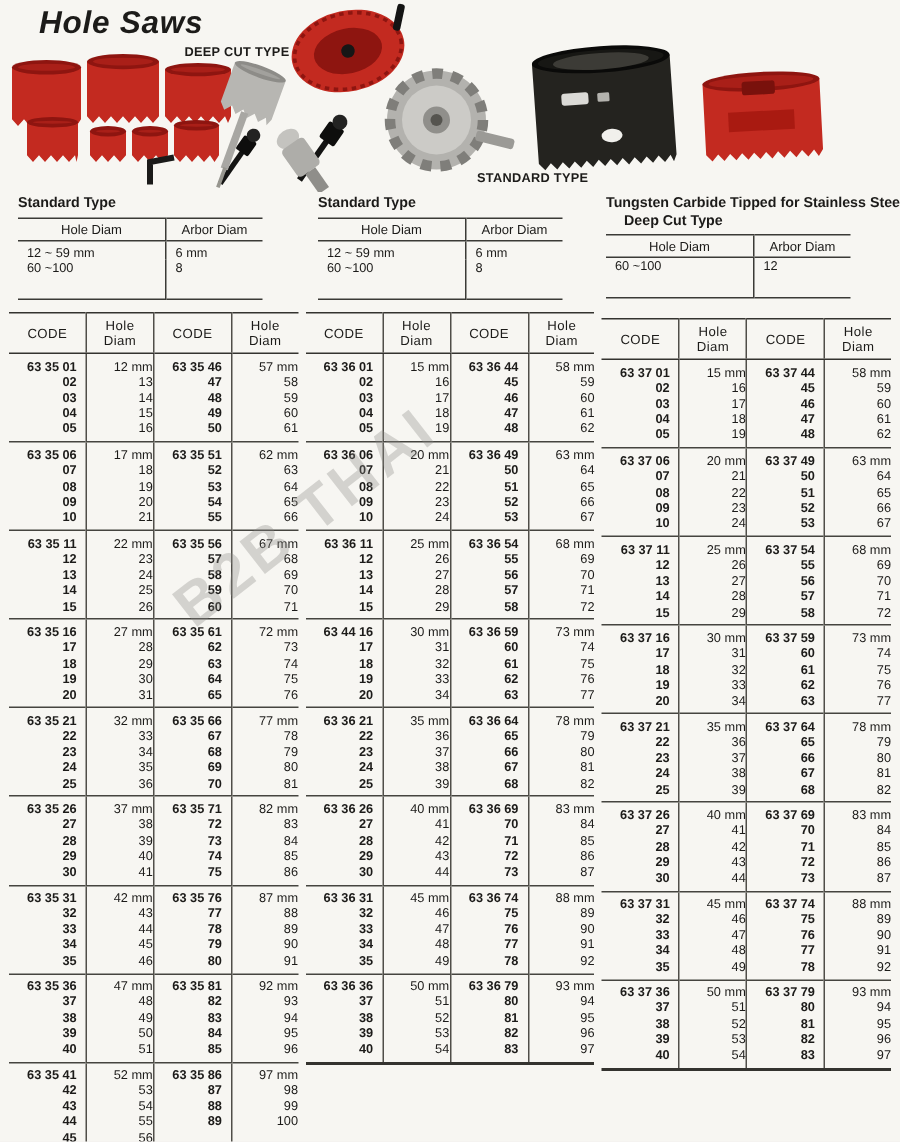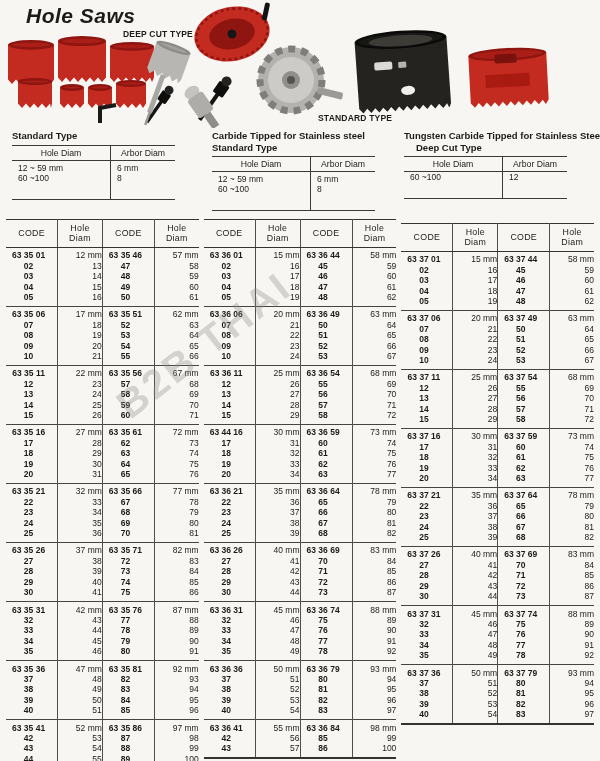--- a/index.html
+++ b/index.html
@@ -34,21 +34,21 @@
 
   
   .tables-row{display:flex;gap:5px;padding:0 6px;margin-top:8px;position:relative;}
   table.codes{border-collapse:collapse;font-size:8.5px;line-height:10.4px;border-top:1.8px solid #34332f;border-bottom:2px solid #34332f;height:fit-content;}
   table.codes.offset{margin-top:4px;}
   table.codes th{font-weight:normal;font-size:8.8px;letter-spacing:.3px;text-align:center;vertical-align:middle;padding:3px 1px;border-bottom:1.8px solid #34332f;}
   table.codes td{vertical-align:top;padding:2.5px 0 3.5px;}
   table.codes th+th,table.codes td+td{border-left:1px solid #504e49;}
   table.codes tbody tr+tr td{border-top:1.6px solid #45443f;}
   .c-code{width:50px;text-align:right;}
-  td.c-code{font-weight:bold;padding-right:6px !important;text-align:center;}
+  td.c-code{font-weight:bold;padding-right:6px !important;}
   th.c-code{padding-right:2px;}
   .c-diam{width:42px;text-align:right;}
   td.c-diam{padding-left:6px !important;}
 
   
   .watermark{position:absolute;left:108px;top:392px;z-index:6;font-size:40px;font-weight:bold;letter-spacing:3px;color:#8b8a86;opacity:.32;transform:rotate(-38deg);transform-origin:left top;pointer-events:none;white-space:nowrap;}
 </style>
 </head>
 <body>
 
@@ -177,21 +177,20 @@
           </tr>
           <tr class="r2">
             <td>60 ~100</td>
             <td>8</td>
           </tr>
         </tbody>
       </table>
     </div>
 
     <div class="section sec-2">
-      <div class="sec-title">Carbide Tipped for Stainless steel</div>
       <div class="sec-sub">Standard Type</div>
       <table class="mini">
         <thead>
             <tr>
           <th>Hole Diam</th>
           <th>Arbor Diam</th>
         </tr>
           </thead>
         <tbody>
           <tr class="r1">
@@ -751,42 +750,20 @@
               <div>83</div>
             </td>
             <td class="c-diam">
               <div>93 mm</div>
               <div>94</div>
               <div>95</div>
               <div>96</div>
               <div>97</div>
             </td>
           </tr>
-          <tr>
-            <td class="c-code">
-              <div>63 36 41</div>
-              <div>42</div>
-              <div>43</div>
-            </td>
-            <td class="c-diam">
-              <div>55 mm</div>
-              <div>56</div>
-              <div>57</div>
-            </td>
-            <td class="c-code">
-              <div>63 36 84</div>
-              <div>85</div>
-              <div>86</div>
-            </td>
-            <td class="c-diam">
-              <div>98 mm</div>
-              <div>99</div>
-              <div>100</div>
-            </td>
-          </tr>
         </tbody>
       </table>
     <table class="codes offset">
         <thead>
           <tr>
             <th class="c-code">CODE</th>
             <th class="c-diam">Hole Diam</th>
             <th class="c-code">CODE</th>
             <th class="c-diam">Hole Diam</th>
           </tr>

